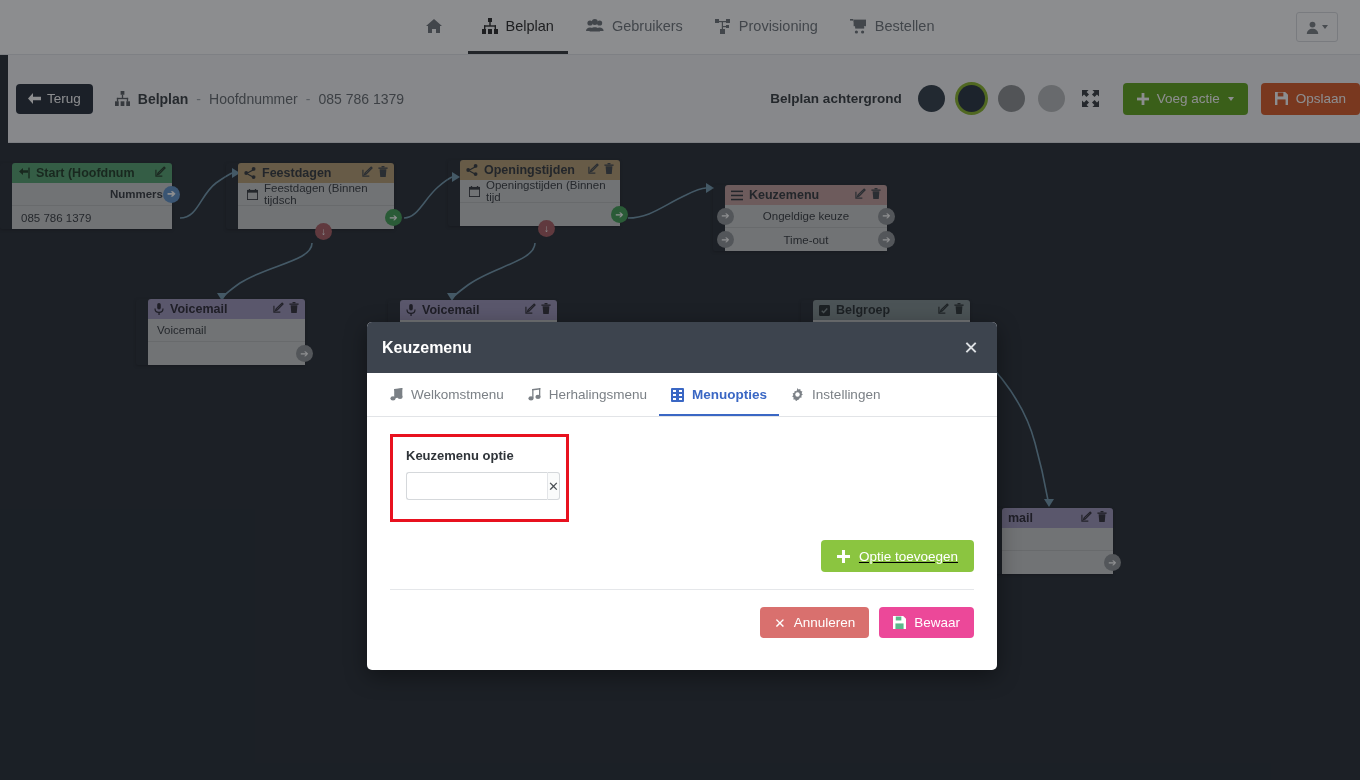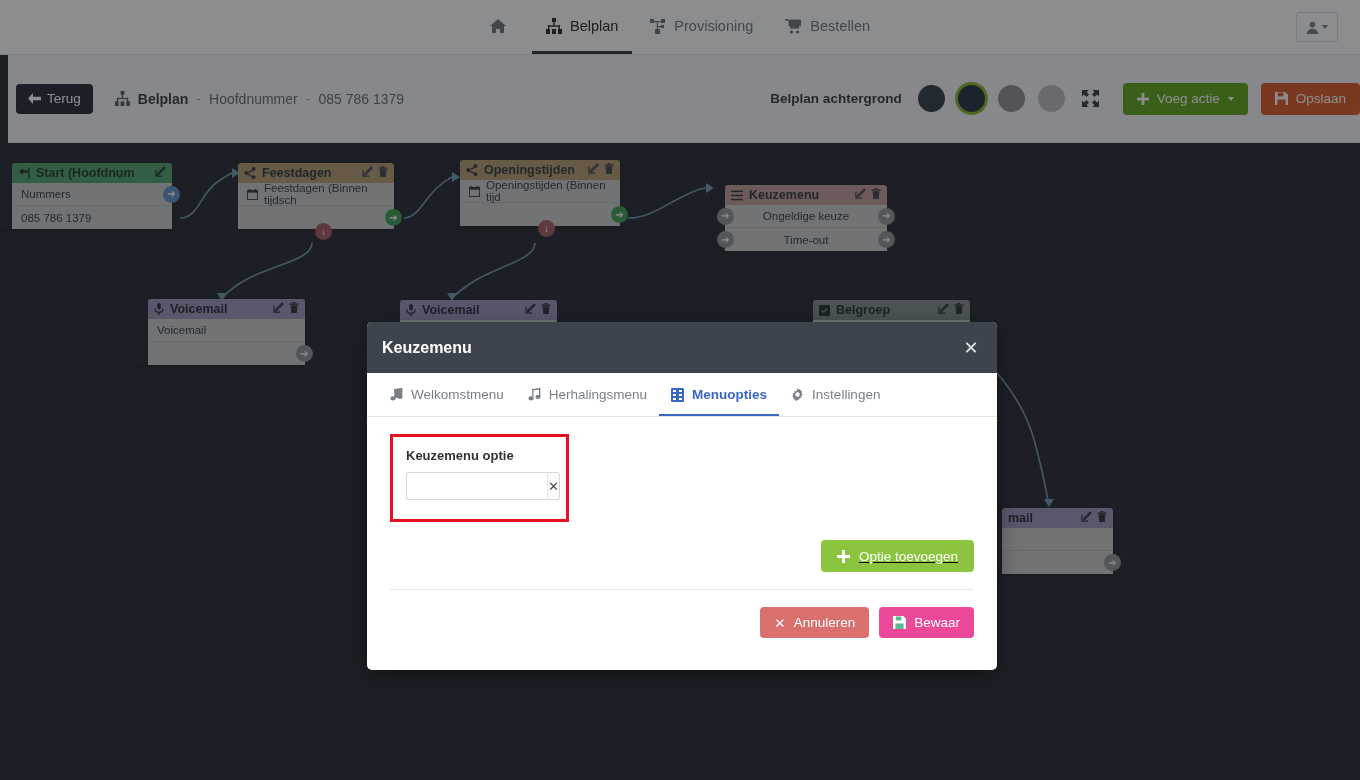--- a/index.html
+++ b/index.html
@@ -126,21 +126,21 @@
   }
   .node-head .ttl { flex: 1; white-space: nowrap; overflow: hidden; }
   .node-head .acts { display: flex; gap: 5px; color: #3b4046; }
   .node-row {
     background: #c9cbcb; color: #2f3338;
     height: 23px; display: flex; align-items: center;
     padding: 0 9px; font-size: 11.5px;
     border-bottom: 1px solid #b6b8b8; position: relative;
   }
   .node-row.center { justify-content: center; }
-  .node-row.bold { font-weight: normal; justify-content: flex-start; }
+  .node-row.bold { font-weight: bold; justify-content: flex-end; }
   .node-row.blank { color: transparent; }
   .node-row:last-child { border-bottom: none; }
 
   .node.green  .node-head { background: #4f9e6a; color: #18351f; }
   .node.tan    .node-head { background: #b49a6e; }
   .node.rose   .node-head { background: #c09a98; }
   .node.purple .node-head { background: #9b93b8; color: #24212e; }
   .node.slate  .node-head { background: #7d8a8c; color: #1f2628; }
 
   
@@ -272,20 +272,33 @@
               <rect x="12" y="11" width="4" height="5"></rect>
             <rect x="7.3" y="4" width="1.4" height="4"></rect>
               <rect x="2" y="7.3" width="12" height="1.4"></rect>
             <rect x="2" y="7.3" width="1.4" height="4"></rect>
               <rect x="12.6" y="7.3" width="1.4" height="4"></rect>
           </svg>
         </span>
         <span>Belplan</span>
       </div>
 
+      <div class="nav-item">
+        <span class="nav-icn">
+          <svg width="18" height="16" viewBox="0 0 18 16" fill="#6b7177">
+            <circle cx="4" cy="5" r="2.6"></circle>
+              <circle cx="13.6" cy="5" r="2.6"></circle>
+              <circle cx="8.8" cy="4" r="3"></circle>
+            <path d="M0 13c0-2.3 1.8-3.6 4-3.6S8 10.7 8 13z"></path>
+            <path d="M9.6 13c0-2.3 1.8-3.6 4-3.6S17.6 10.7 17.6 13z"></path>
+            <path d="M3.6 13.6c0-2.8 2.3-4.4 5.2-4.4s5.2 1.6 5.2 4.4z"></path>
+          </svg>
+        </span>
+        <span>Gebruikers</span>
+      </div>
 
       <div class="nav-item">
         <span class="nav-icn">
           <svg width="16" height="16" viewBox="0 0 16 16" fill="#6b7177">
             <rect x="0" y="1" width="4" height="4"></rect>
               <rect x="11" y="1" width="4" height="4"></rect>
             <rect x="11" y="7" width="3" height="3"></rect>
               <rect x="5" y="11" width="5" height="5"></rect>
             <path d="M3.6 3h8v1.2h-8z"></path>
               <path d="M6.8 3h1.2v9H6.8z"></path>

